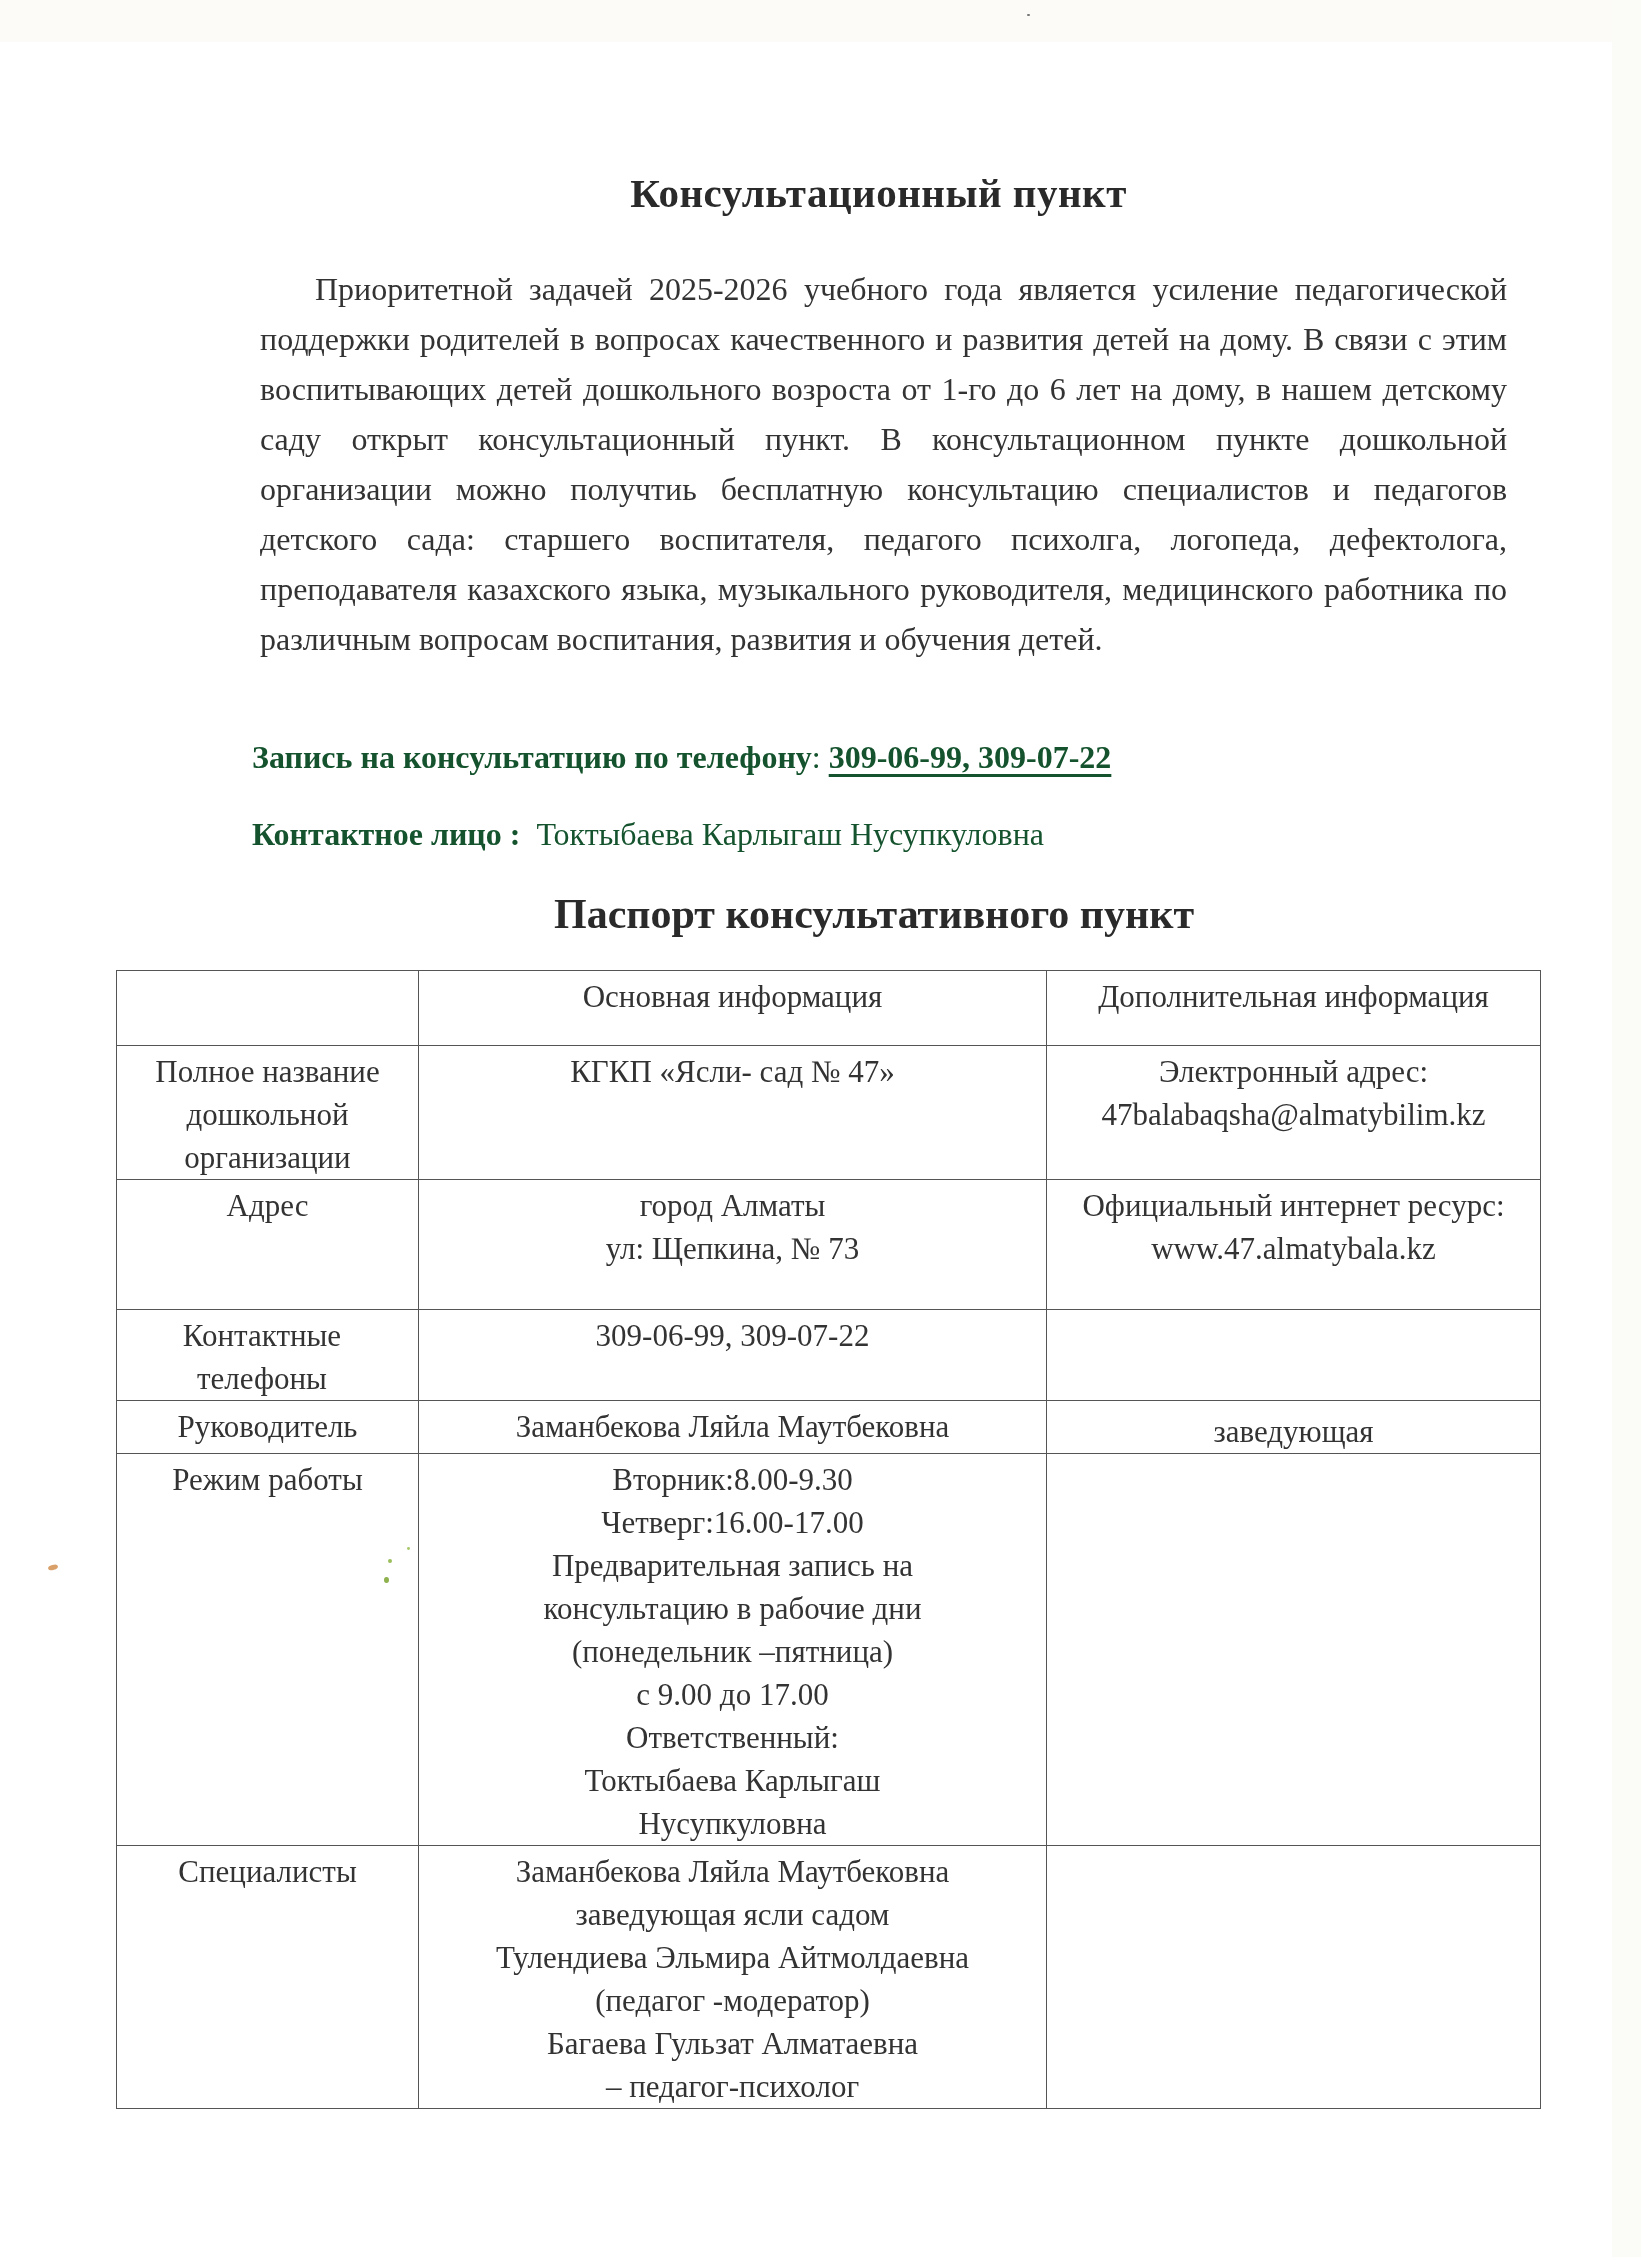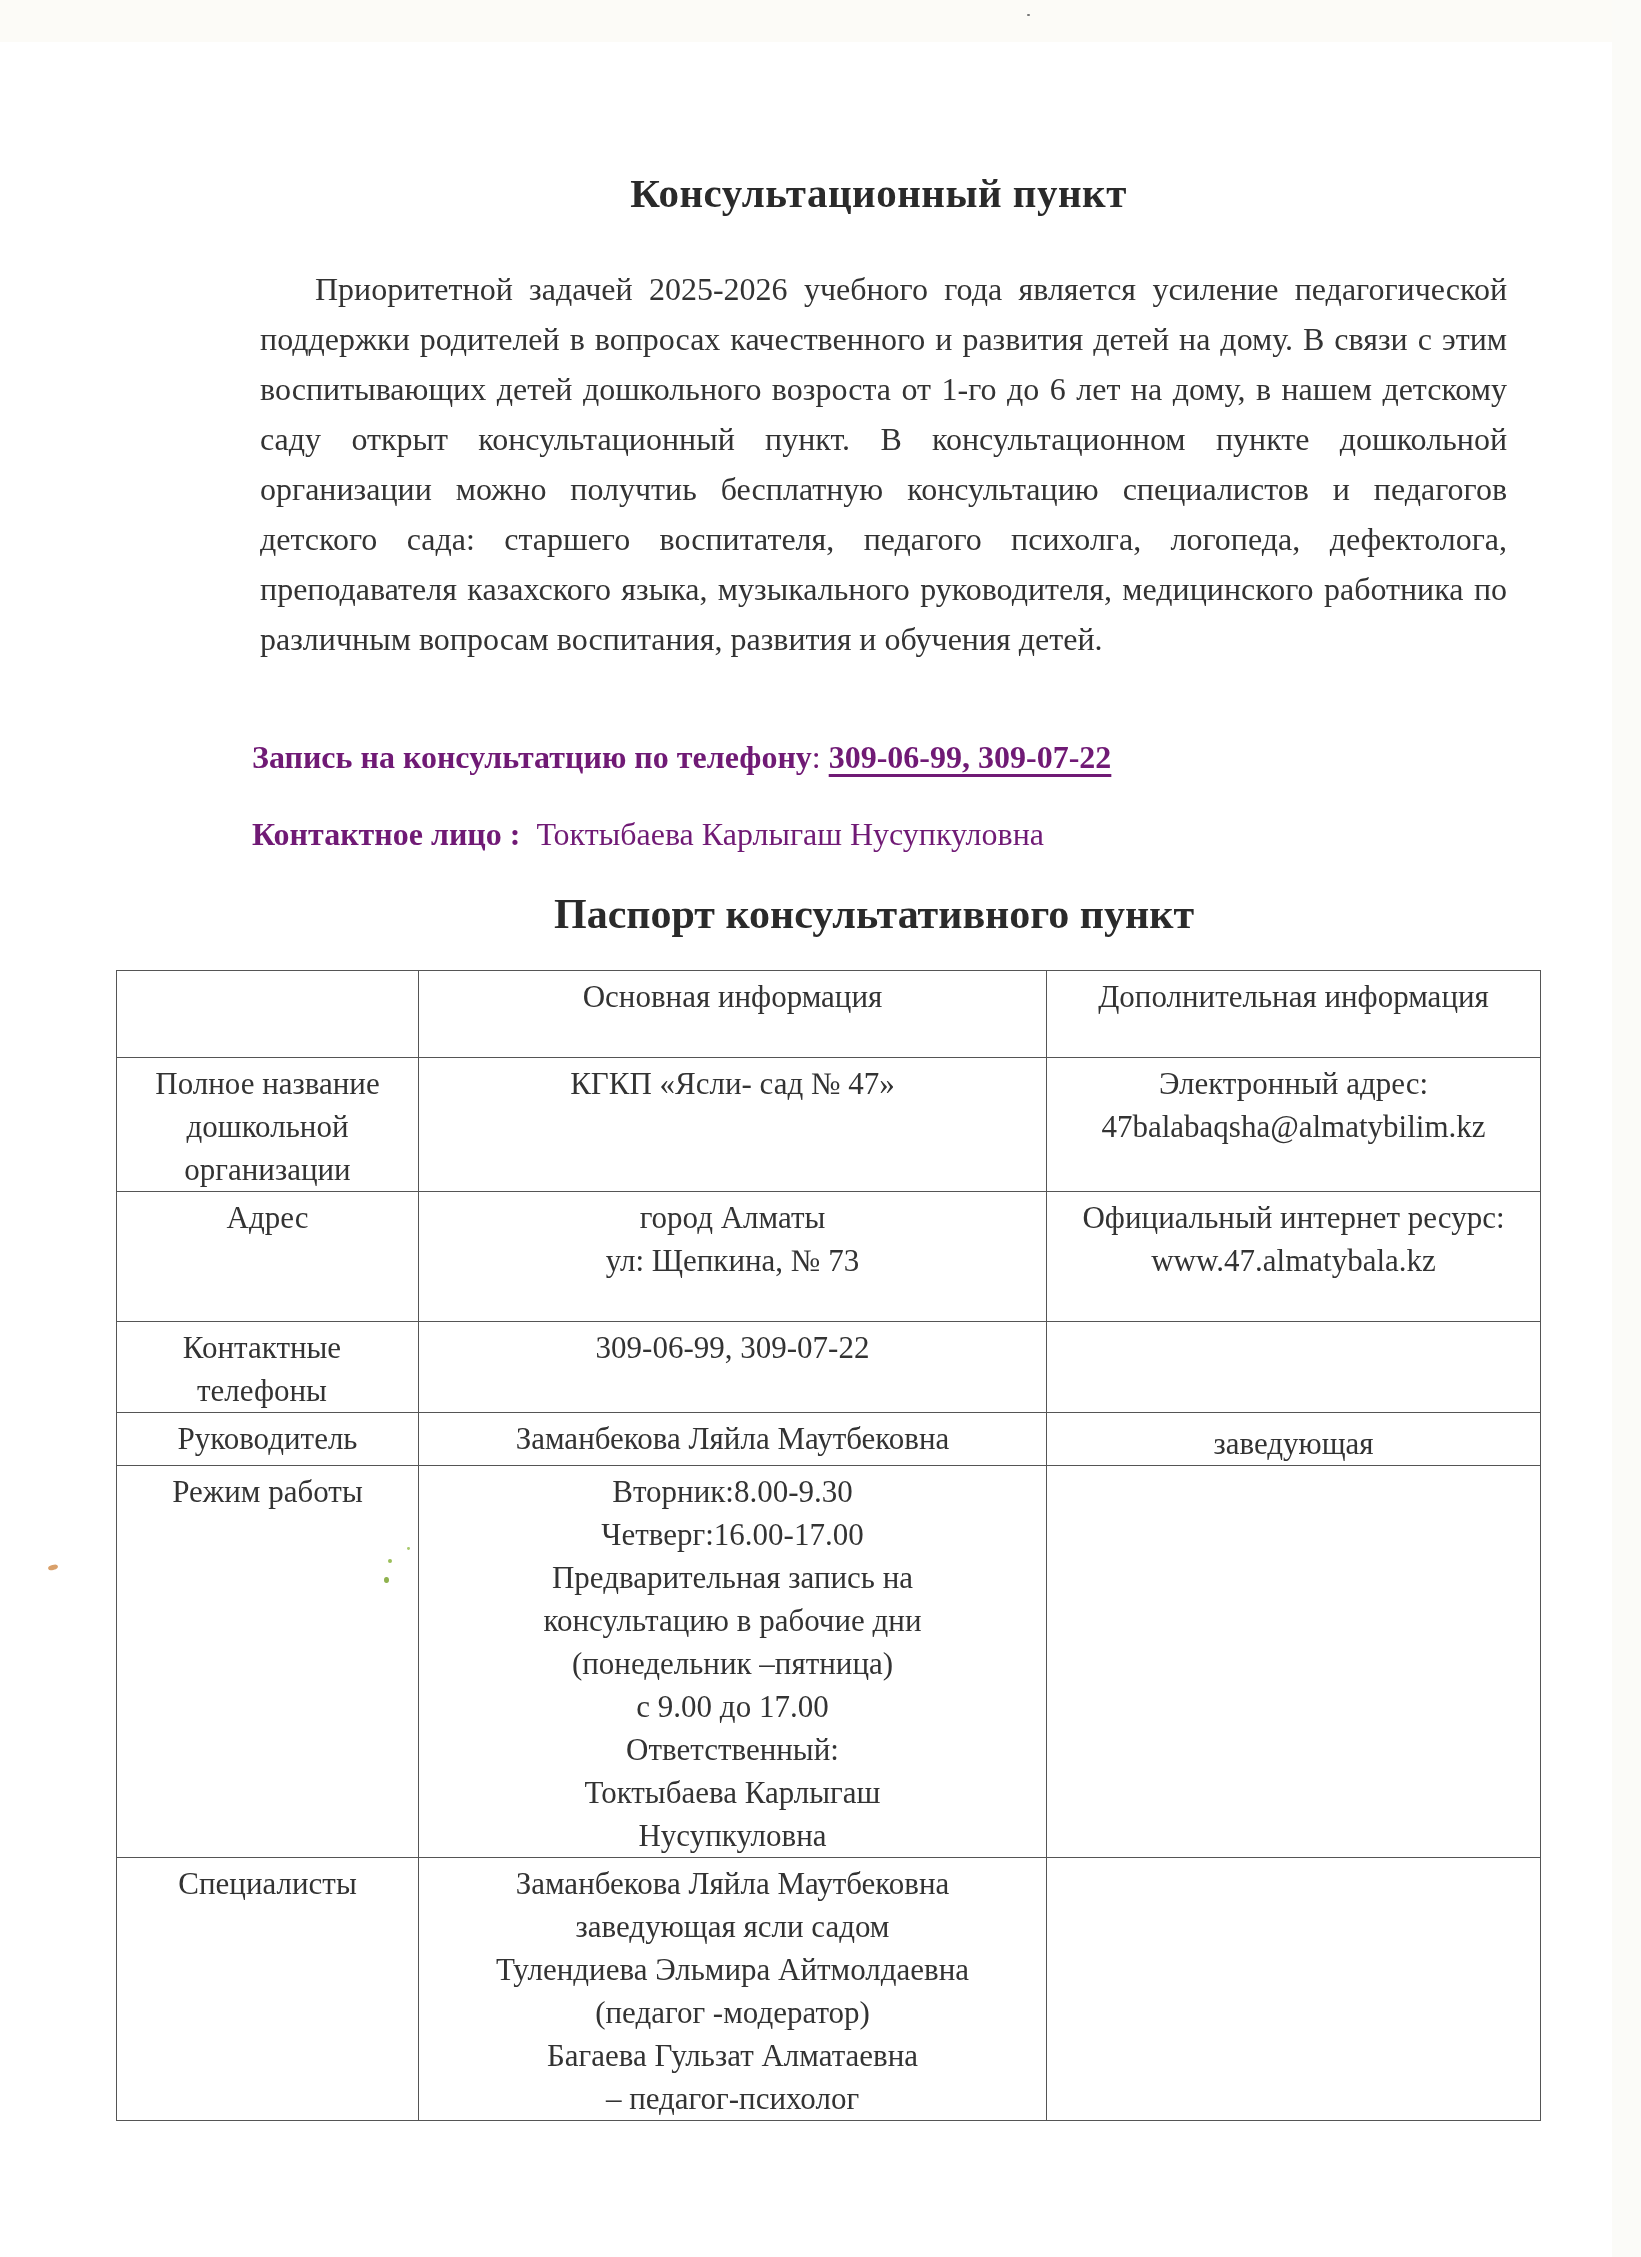--- a/index.html
+++ b/index.html
@@ -21,21 +21,21 @@
     position: absolute; left: 0; width: 1757px; top: 164px;
     text-align: center; font-weight: bold; font-size: 41px; line-height: 58px;
     color: #2a2a2a; letter-spacing: 0.5px;
   }
   .intro {
     position: absolute; left: 252px; top: 256px; width: 1247px;
     font-size: 32px; line-height: 50px; text-align: justify;
     text-indent: 55px; margin: 8px; color: #333;
   }
   .contact-line {
-    position: absolute; left: 252px; font-size: 32px; line-height: 50px; color: #701a75;
+    position: absolute; left: 252px; font-size: 32px; line-height: 50px; color: #14532d;
   }
   .contact-line .lbl { font-weight: bold; }
   .phone-line { top: 732px; }
   .person-line { top: 809px; }
   .phones { font-weight: bold; text-decoration: underline; text-underline-offset: 5.8px; text-decoration-thickness: 2.9px; }
 
   .passport-title {
     position: absolute; left: 0; width: 1748px; top: 885px;
     text-align: center; font-weight: bold; font-size: 42px; line-height: 58px; color: #2a2a2a;
   }
@@ -43,21 +43,21 @@
   table.passport {
     position: absolute; left: 116px; top: 970px; width: 1424px;
     border-collapse: collapse; table-layout: fixed;
     font-size: 31px; line-height: 43px; color: #333;
   }
   table.passport td, table.passport th {
     border: 1.9px solid #555; vertical-align: top; text-align: center;
     padding: 3.9px 5.8px 0 5.8px; font-weight: normal; overflow-wrap: anywhere;
   }
   col.c1 { width: 302px; } col.c2 { width: 628px; } col.c3 { width: 494px; }
-  tr.r-head { height: 87px; }
+  tr.r-head { height: 75px; }
   tr.r-name { height: 132px; }
   tr.r-addr { height: 130px; }
   tr.r-tel { height: 81px; }
   tr.r-head-of { height: 49px; }
   tr.r-hours { height: 388px; padding-left: 48px; }
   tr.r-spec { height: 257px; }
   .line { display: block; }
 </style>
 </head>
 <body>

